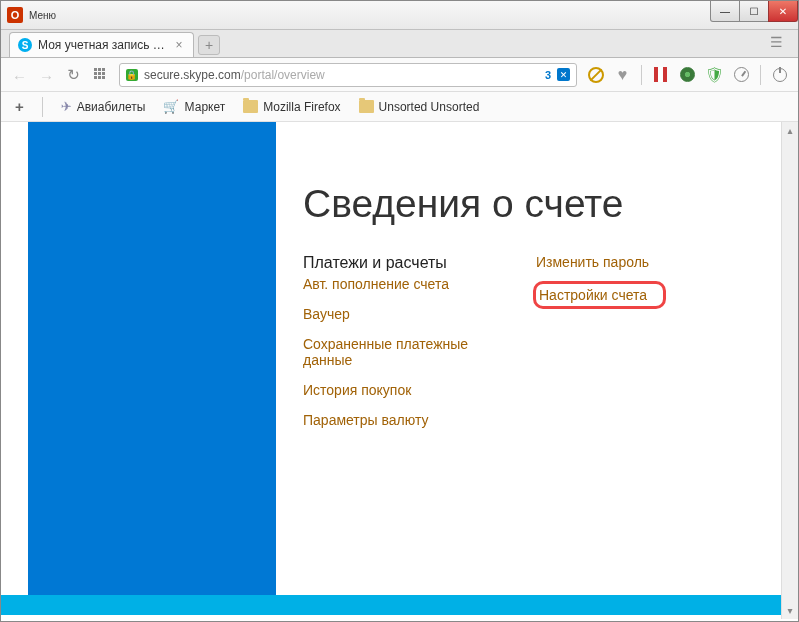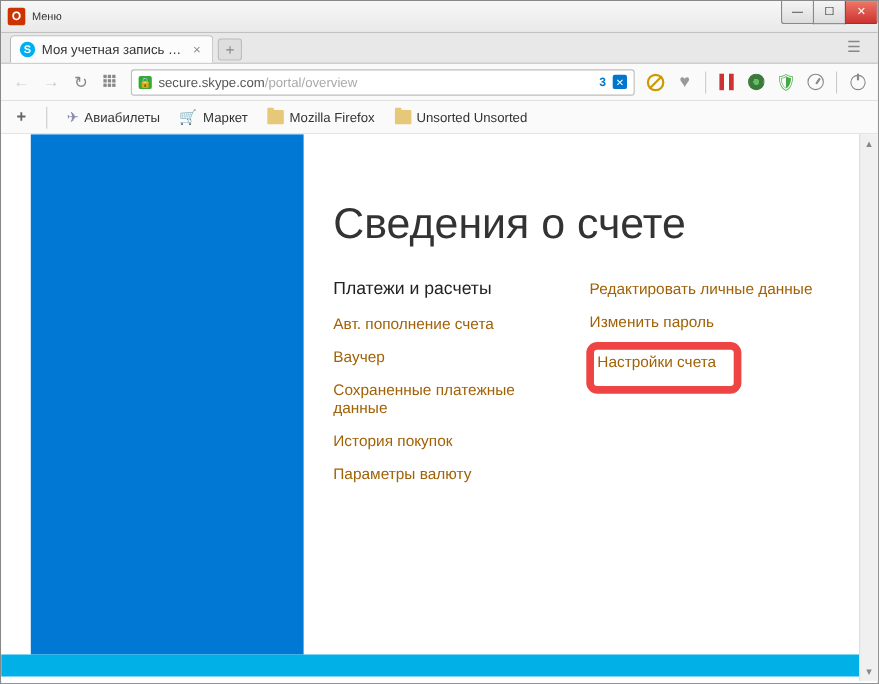--- a/index.html
+++ b/index.html
@@ -65,23 +65,23 @@
 .scroll{width:17px;background:#f0f0f0;border-left:1px solid #ddd;position:relative}
 .scroll-up,.scroll-dn{height:17px;color:#888;font-size:10px;display:flex;align-items:center;justify-content:center}
 .scroll-dn{position:absolute;bottom:0;width:100%}
 .page{flex:1;position:relative;overflow:hidden}
 .blue-side{position:absolute;left:27px;top:0;width:248px;height:473px;background:#0078d4}
 .cyan-strip{position:absolute;left:0;bottom:4px;width:100%;height:20px;background:#00b0e6}
 .content{position:absolute;left:302px;top:60px}
 .h1{font-size:39px;font-weight:300;color:#333;margin-bottom:28px}
 .cols{display:flex;gap:28px}
 .col{width:205px}
-.h2{font-size:16px;color:#222;margin-bottom:14px;font-weight:400}
+.h2{font-size:16px;color:#222;margin-bottom:4px;font-weight:400}
 .lnk{display:block;color:#a16207;font-size:14px;margin-bottom:14px;text-decoration:none}
-.highlight{display:inline-block;border:7px solid #ef4444;border-radius:10px;padding:3px 16px 14px 3px;margin:-3px -16px -3px -3px}
+.highlight{display:inline-block;border:3px solid #ef4444;border-radius:10px;padding:3px 16px 3px 3px;margin:-3px -16px -3px -3px}
 </style>
 </head>
 <body>
 
 <div class="titlebar">
   <div class="opera-logo">O</div>
   <span class="menu-lbl">Меню</span>
   <div class="win-controls">
     <div class="win-btn win-min">—</div>
     <div class="win-btn">☐</div>
@@ -178,21 +178,20 @@
       <div class="cols">
         <div class="col">
           <h2 class="h2">Платежи и расчеты</h2>
           <a class="lnk">Авт. пополнение счета</a>
           <a class="lnk">Ваучер</a>
           <a class="lnk">Сохраненные платежные данные</a>
           <a class="lnk">История покупок</a>
           <a class="lnk">Параметры валюту</a>
         </div>
         <div class="col">
-          <a class="lnk">Редактировать личные данные</a>
           <a class="lnk">Изменить пароль</a>
           <span class="highlight">
             <a class="lnk" style="margin-bottom:0">Настройки счета</a>
           </span>
         </div>
       </div>
     </div>
   </div>
   <div class="scroll">
     <div class="scroll-up">▴</div>

